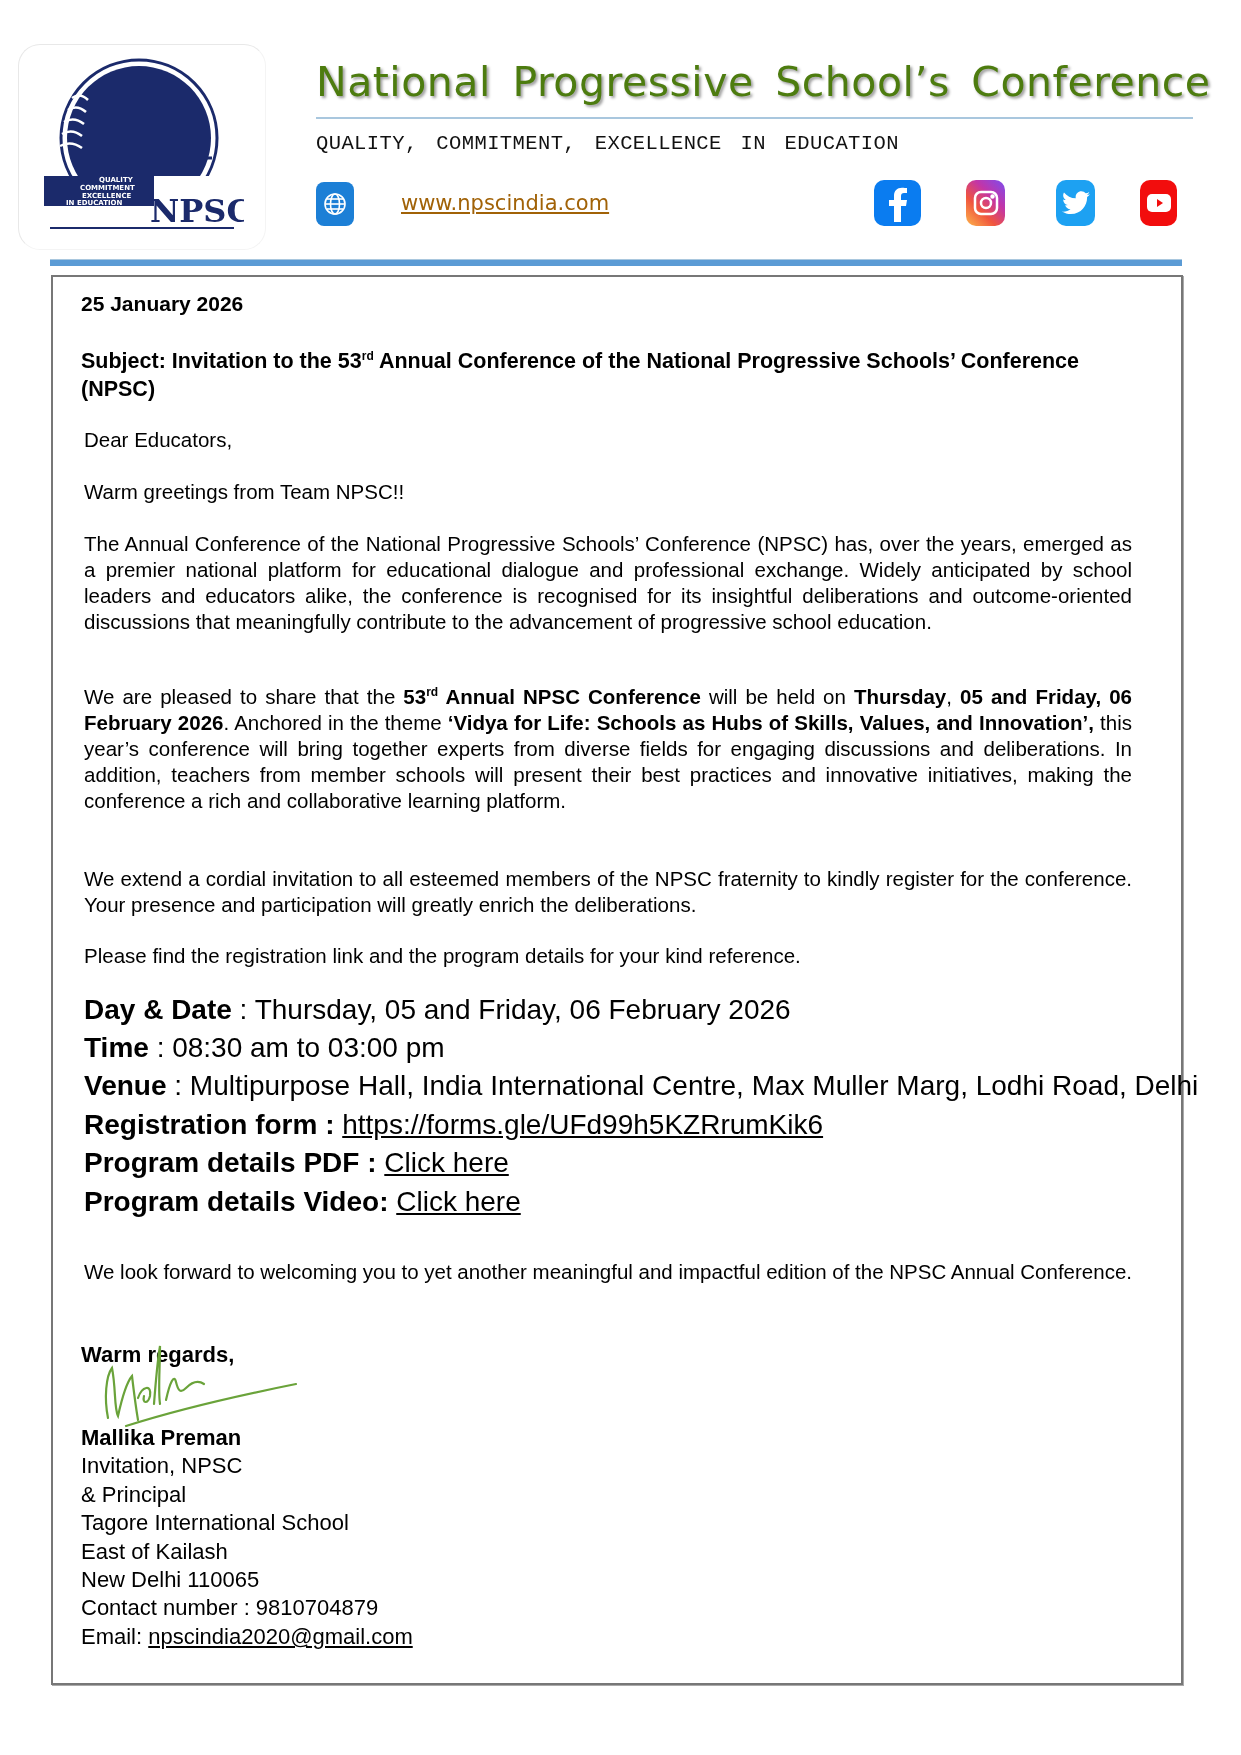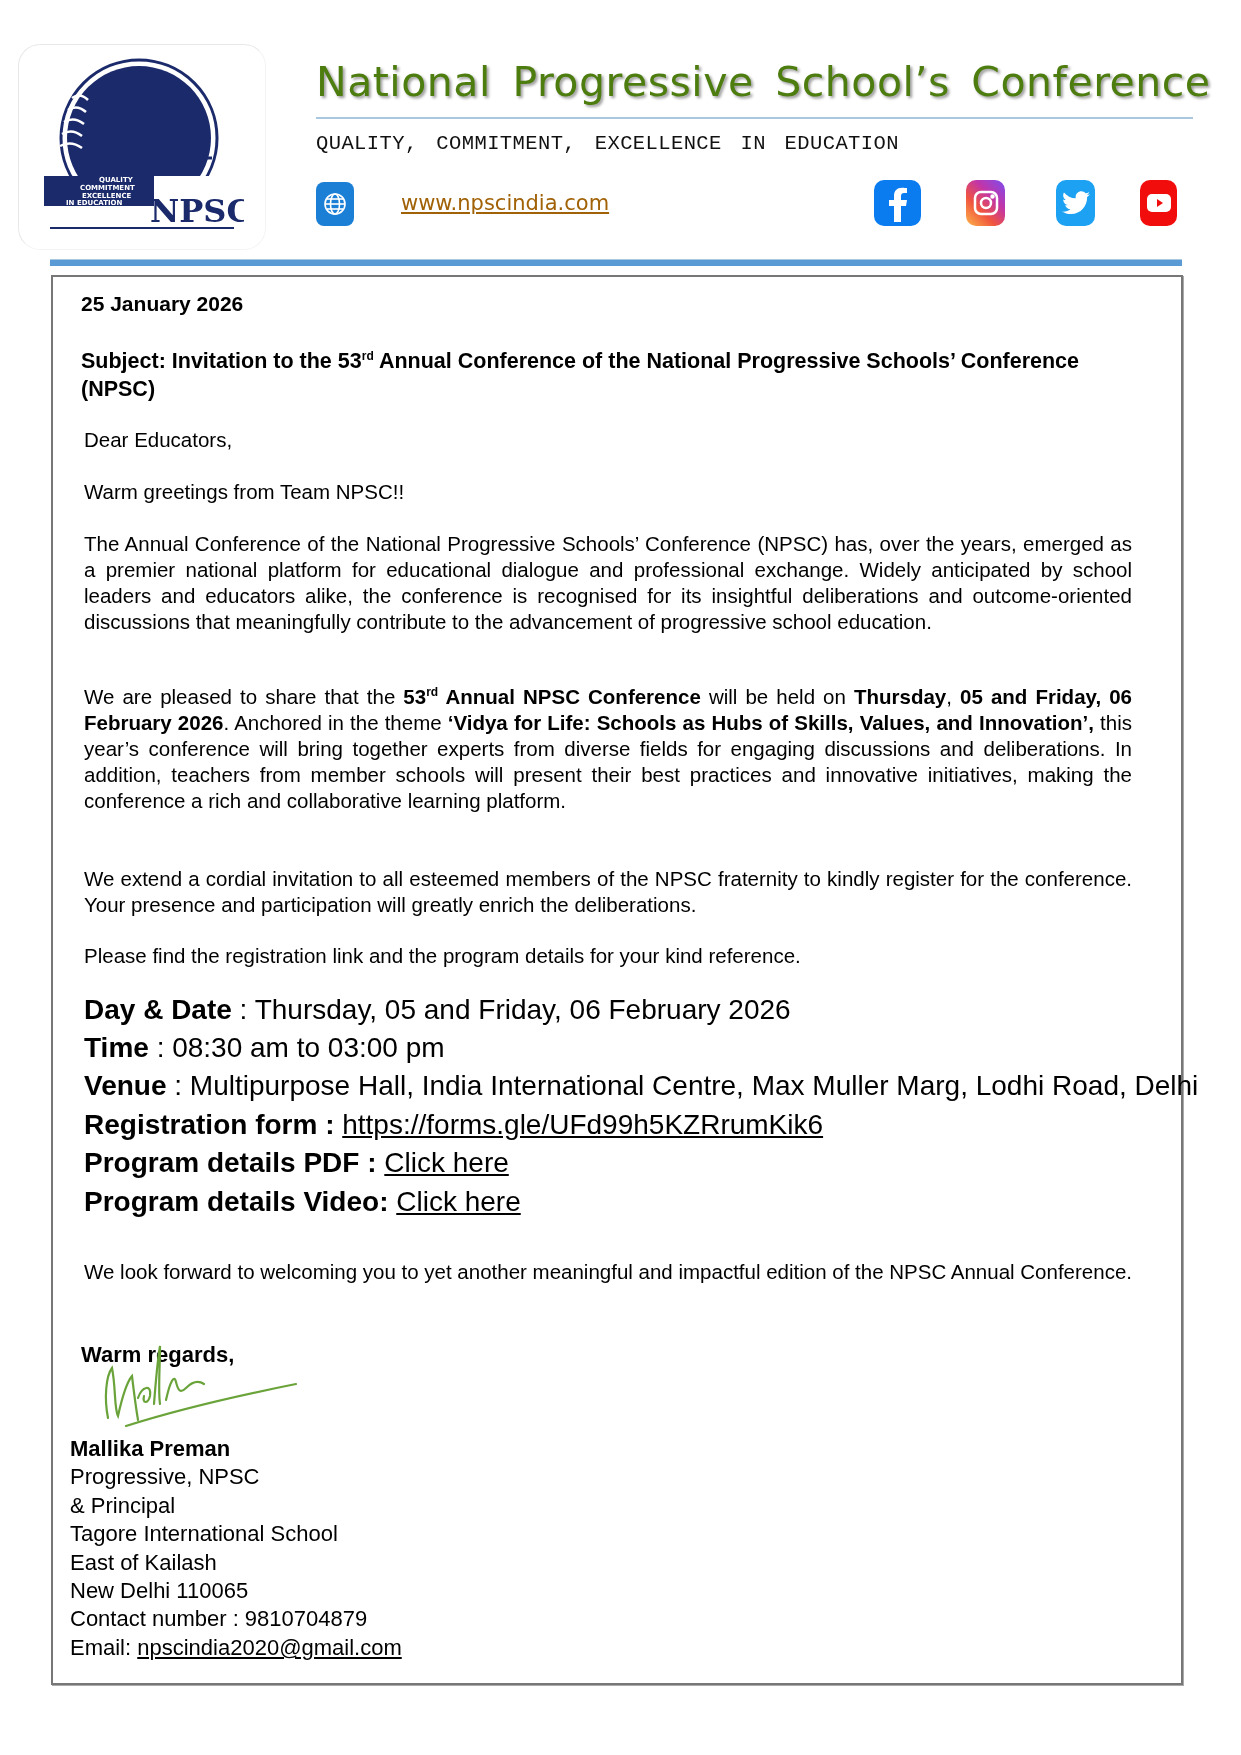--- a/index.html
+++ b/index.html
@@ -28,21 +28,21 @@
   sup { font-size:12px; line-height:0; vertical-align:super; }
   a, .link { color:#000000; text-decoration:underline; }
 
   .date { position:absolute; left:81px; top:292px; font-size:21px; font-weight:bold; }
   .subject { position:absolute; left:81px; top:347px; width:1060px; font-size:21.5px; font-weight:bold; line-height:28px; }
 
   .detail { position:absolute; left:84px; font-size:28px; white-space:nowrap; }
 
   .regards { position:absolute; left:81px; top:1342px; font-size:22px; font-weight:bold; }
   .sig { position:absolute; left:96px; top:1338px; width:220px; height:100px; }
-  .sign { position:absolute; left:70px; font-size:22px; line-height:28.4px;margin-top:11px; }
+  .sign { position:absolute; left:81px; font-size:22px; line-height:28.4px; }
 </style>
 </head>
 <body>
 
 <div class="logo-frame"></div>
 <svg class="logo" viewBox="0 0 200 176">
   <circle cx="95" cy="80" r="78" fill="#fff" stroke="#1b2a6b" stroke-width="3"></circle>
   <circle cx="95" cy="80" r="72" fill="#1b2a6b"></circle>
   <rect x="0" y="118" width="170" height="58" fill="#fff"></rect>
   <rect x="0" y="118" width="110" height="30" fill="#1b2a6b"></rect>
@@ -132,19 +132,19 @@
 
 <svg class="sig" viewBox="0 0 220 100" fill="none" stroke="#6aa33a" stroke-width="2.2" stroke-linecap="round">
   <path d="M12 80 C8 60 10 38 16 30 C20 50 18 70 22 78 C26 60 30 45 36 38 C38 55 40 70 42 82"></path>
   <path d="M42 60 C46 48 56 46 54 58 C52 66 46 66 48 58"></path>
   <path d="M58 66 C60 40 62 20 64 8 C64 30 62 52 64 66"></path>
   <path d="M70 62 C74 44 78 36 80 44 C82 52 84 56 90 50 C96 44 102 42 108 46"></path>
   <path d="M30 88 C80 72 140 58 200 46"></path>
 </svg>
 
 <div class="sign b" style="top:1424px;">Mallika Preman</div>
-<div class="sign" style="top:1452px;">Progressive, NPSC</div>
+<div class="sign" style="top:1452px;">Invitation, NPSC</div>
 <div class="sign" style="top:1481px;">&amp; Principal</div>
 <div class="sign" style="top:1509px;">Tagore International School</div>
 <div class="sign" style="top:1538px;">East of Kailash</div>
 <div class="sign" style="top:1566px;">New Delhi 110065</div>
 <div class="sign" style="top:1594px;">Contact number : 9810704879</div>
 <div class="sign" style="top:1623px;"><span>Email: </span><a>npscindia2020@gmail.com</a></div>
 
 </body></html>

